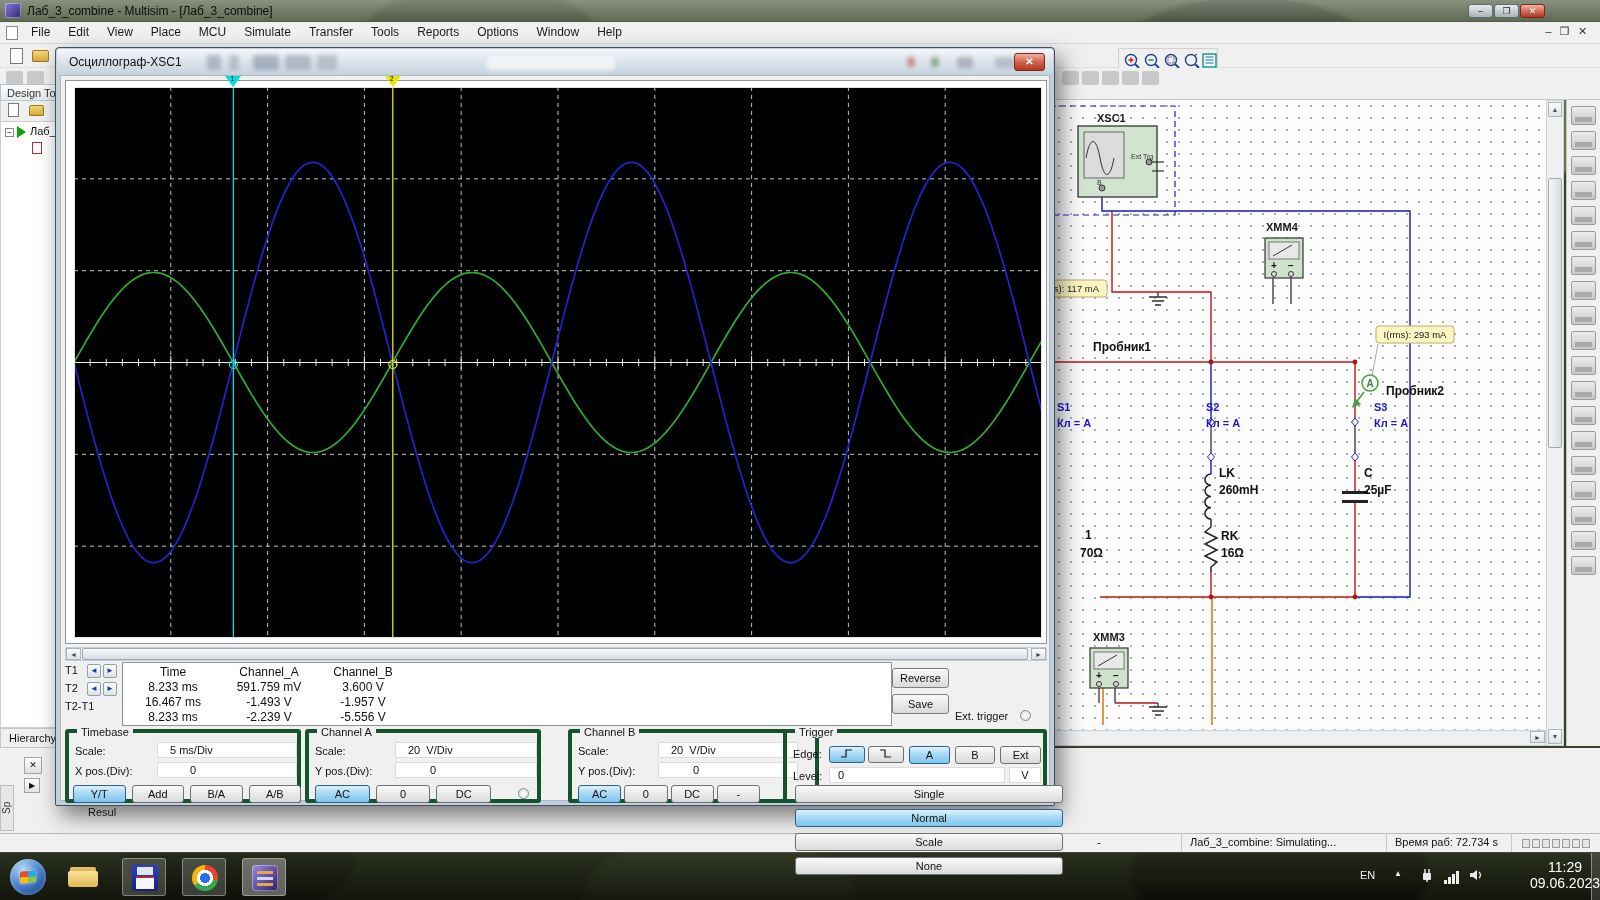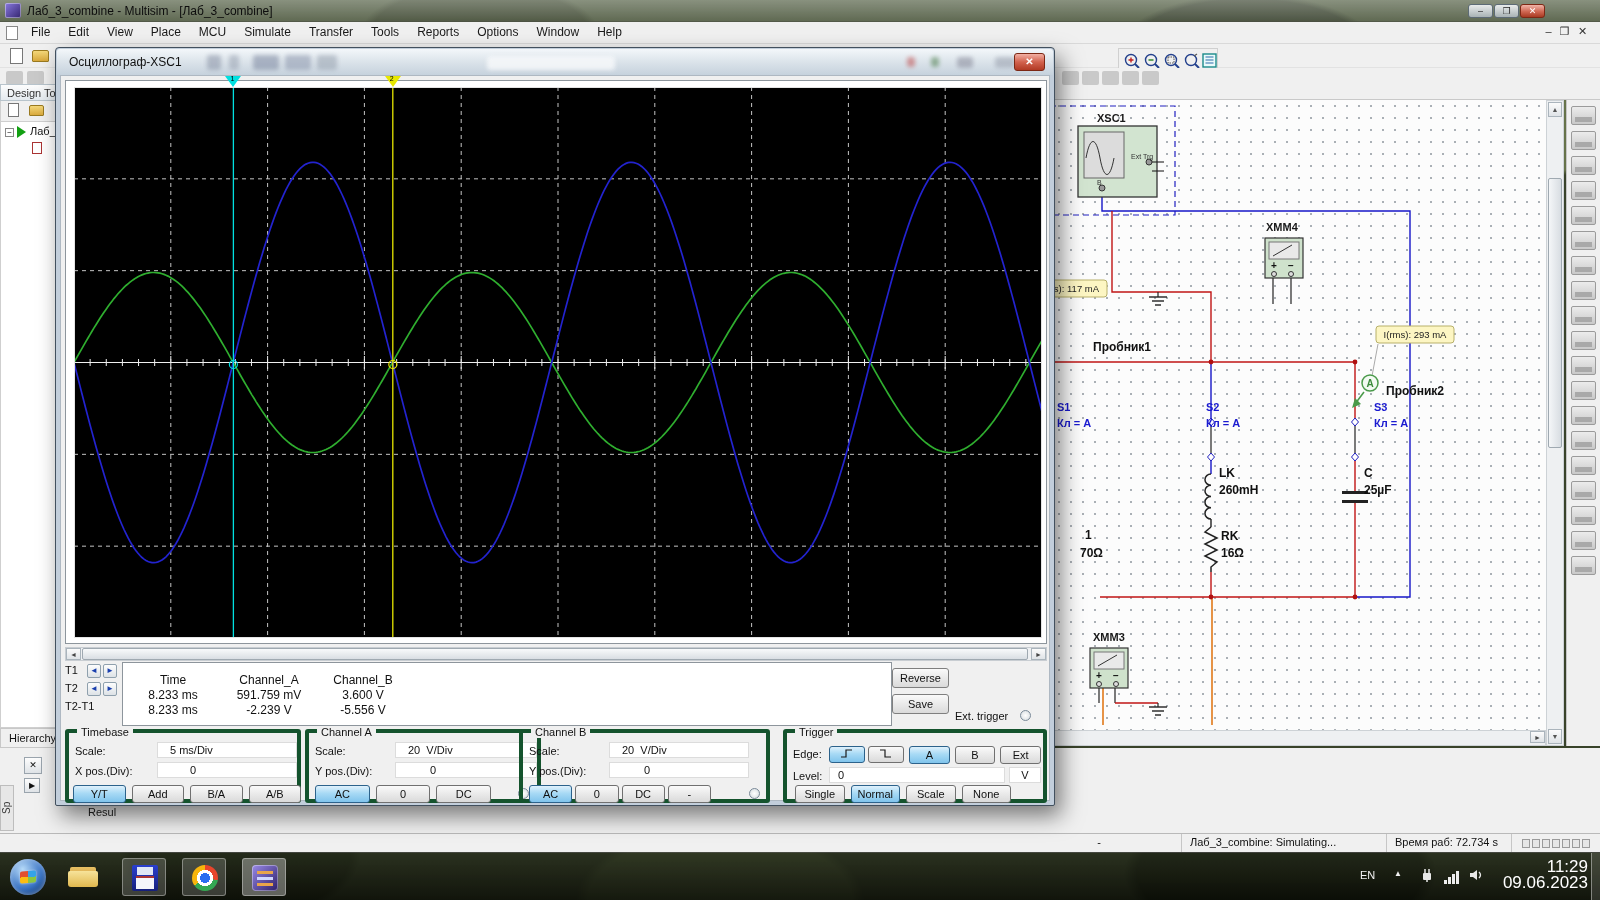--- a/index.html
+++ b/index.html
@@ -106,21 +106,21 @@
   .tdisk:before { content:""; position:absolute; left:5px; top:2px; width:16px; height:8px; background:#dfe6f5; }
   .tdisk:after { content:""; position:absolute; left:4px; bottom:2px; width:18px; height:11px; background:#f5f6fa; border-top:2px solid #a33; }
   .tchrome { position:absolute; left:9px; top:6px; width:26px; height:26px; border-radius:50%;
      background:radial-gradient(circle, #2a6df0 0 5px, #fff 5px 8px, transparent 8px),
        conic-gradient(#e8452c 0 100deg, #34a853 100deg 235deg, #f7b50c 235deg 360deg); }
   .tms { position:absolute; left:9px; top:6px; width:26px; height:26px; border-radius:4px;
      background:linear-gradient(135deg,#9a8ae8,#2c1e66); box-shadow:inset 0 0 0 1px rgba(255,255,255,.35); }
   .tms:after { content:""; position:absolute; left:5px; top:6px; width:16px; height:3px; background:#e8a44a; box-shadow:0 6px 0 #cfd6ff, 0 12px 0 #e8a44a; }
   .tray { position:absolute; right:110px; top:0; height:48px; color:#f2f2f2; font-size:11px; }
   .tray > * { position:absolute; }
-  .clock { position:absolute; right:12px; top:6px; color:#fff; font-size:17px; text-align:right; line-height:16px; }
+  .clock { position:absolute; right:0; top:6px; color:#fff; font-size:14px; text-align:center; line-height:16px; }
   .show-desk { position:absolute; right:0; top:0; width:9px; height:48px; background:rgba(255,255,255,.12); border-left:1px solid rgba(255,255,255,.4); }
   .sbars { display:flex; align-items:flex-end; gap:1px; }
   .sbars i { display:block; width:3px; background:#eee; }
 
   
   .dialog { left:55px; top:47px; width:1000px; height:759px; z-index:10;
      background:#c2cedb; border:1px solid #42505e; border-radius:4px 4px 2px 2px;
      box-shadow:6px 10px 22px rgba(0,0,0,.5); }
   .dlg-title { position:absolute; left:1px; top:1px; right:1px; height:26px; border-radius:3px 3px 0 0;
      background:linear-gradient(#f3f7fa, #dbe3ea 50%, #c6d2dd); overflow:hidden; }
@@ -501,29 +501,34 @@
       <div class="hthumb"></div>
       <div class="harr" style="right:0">►</div>
     </div>
 
     <div class="abs t-box" id="t-box">
         <div class="t-row"><span>T1</span><div class="arrbtn" style="left: 22px;">◄</div><div class="arrbtn" style="left: 38px;">►</div></div>
         <div class="t-row"><span>T2</span><div class="arrbtn" style="left: 22px;">◄</div><div class="arrbtn" style="left: 38px;">►</div></div>
         <div class="t-row"><span>T2-T1</span></div>
       </div>
     <div class="abs r-table" id="r-table">
-        <div class="rt-row" style="margin-top: 10px;">
+        <div class="rt-row" style="margin-top: 2px;">
           <span>Time</span>
           <span>Channel_A</span>
           <span>Channel_B</span>
         </div>
         <div class="rt-row">
           <span>8.233 ms</span>
           <span>591.759 mV</span>
           <span>3.600 V</span>
+        </div>
+        <div class="rt-row">
+          <span>16.467 ms</span>
+          <span>-1.493 V</span>
+          <span>-1.957 V</span>
         </div>
         <div class="rt-row">
           <span>8.233 ms</span>
           <span>-2.239 V</span>
           <span>-5.556 V</span>
         </div>
       </div>
 
     <div class="btn" style="left:836px; top:620px; width:57px; height:20px; line-height:18px;">Reverse</div>
     <div class="btn" style="left:836px; top:646px; width:57px; height:20px; line-height:18px;">Save</div>
@@ -551,21 +556,21 @@
       <div class="glabel" style="left:6px; top:32px;">Y pos.(Div):</div>
       <div class="field" style="left:86px; top:29px; width:142px; padding-left:34px;">0</div>
       <div class="btnrow" style="left:6px; width:176px;" id="ca-btns">
           <div class="sbtn active">AC</div>
           <div class="sbtn">0</div>
           <div class="sbtn">DC</div>
         </div>
       <span class="radio" style="right:8px; top:55px; left:auto;"></span>
     </div>
 
-    <div class="groupbox" style="left:463px; width:251px;padding-left:23px;">
+    <div class="groupbox" style="left:512px; width:251px;padding-left:23px;">
       <div class="gtitle">Channel B</div>
       <div class="glabel" style="left:6px; top:12px;">Scale:</div>
       <div class="field" style="left:86px; top:9px; width:140px;">20  V/Div</div>
       <div class="glabel" style="left:6px; top:32px;">Y pos.(Div):</div>
       <div class="field" style="left:86px; top:29px; width:140px; padding-left:34px;">0</div>
       <div class="btnrow" style="left:6px; width:182px; gap:3px;" id="cb-btns">
           <div class="sbtn active">AC</div>
           <div class="sbtn">0</div>
           <div class="sbtn">DC</div>
           <div class="sbtn">-</div>
@@ -583,21 +588,21 @@
             <path d="M2 3 h5 v7 h6" stroke="#1a1a1a" stroke-width="1.2" fill="none"></path>
           </svg></div>
       <div class="btnrow" style="left:122px; top:13px; width:132px; gap:5px;" id="tr-src">
           <div class="sbtn active">A</div>
           <div class="sbtn">B</div>
           <div class="sbtn">Ext</div>
         </div>
       <div class="glabel" style="left:6px; top:37px;">Level:</div>
       <div class="field" style="left:42px; top:34px; width:176px; padding-left:8px;">0</div>
       <div class="field" style="left:222px; top:34px; width:32px; text-align:center; padding-left:0;">V</div>
-      <div class="btnrow" style="left:8px; width:216px; gap:6px;" id="tr-mode">
+      <div class="btnrow" style="left:8px; width:268px; gap:6px;flex-direction:column;" id="tr-mode">
           <div class="sbtn">Single</div>
           <div class="sbtn active">Normal</div>
           <div class="sbtn">Scale</div>
           <div class="sbtn">None</div>
         </div>
     </div>
   </div>
 
   <div class="abs taskbar">
     <div class="orb">

